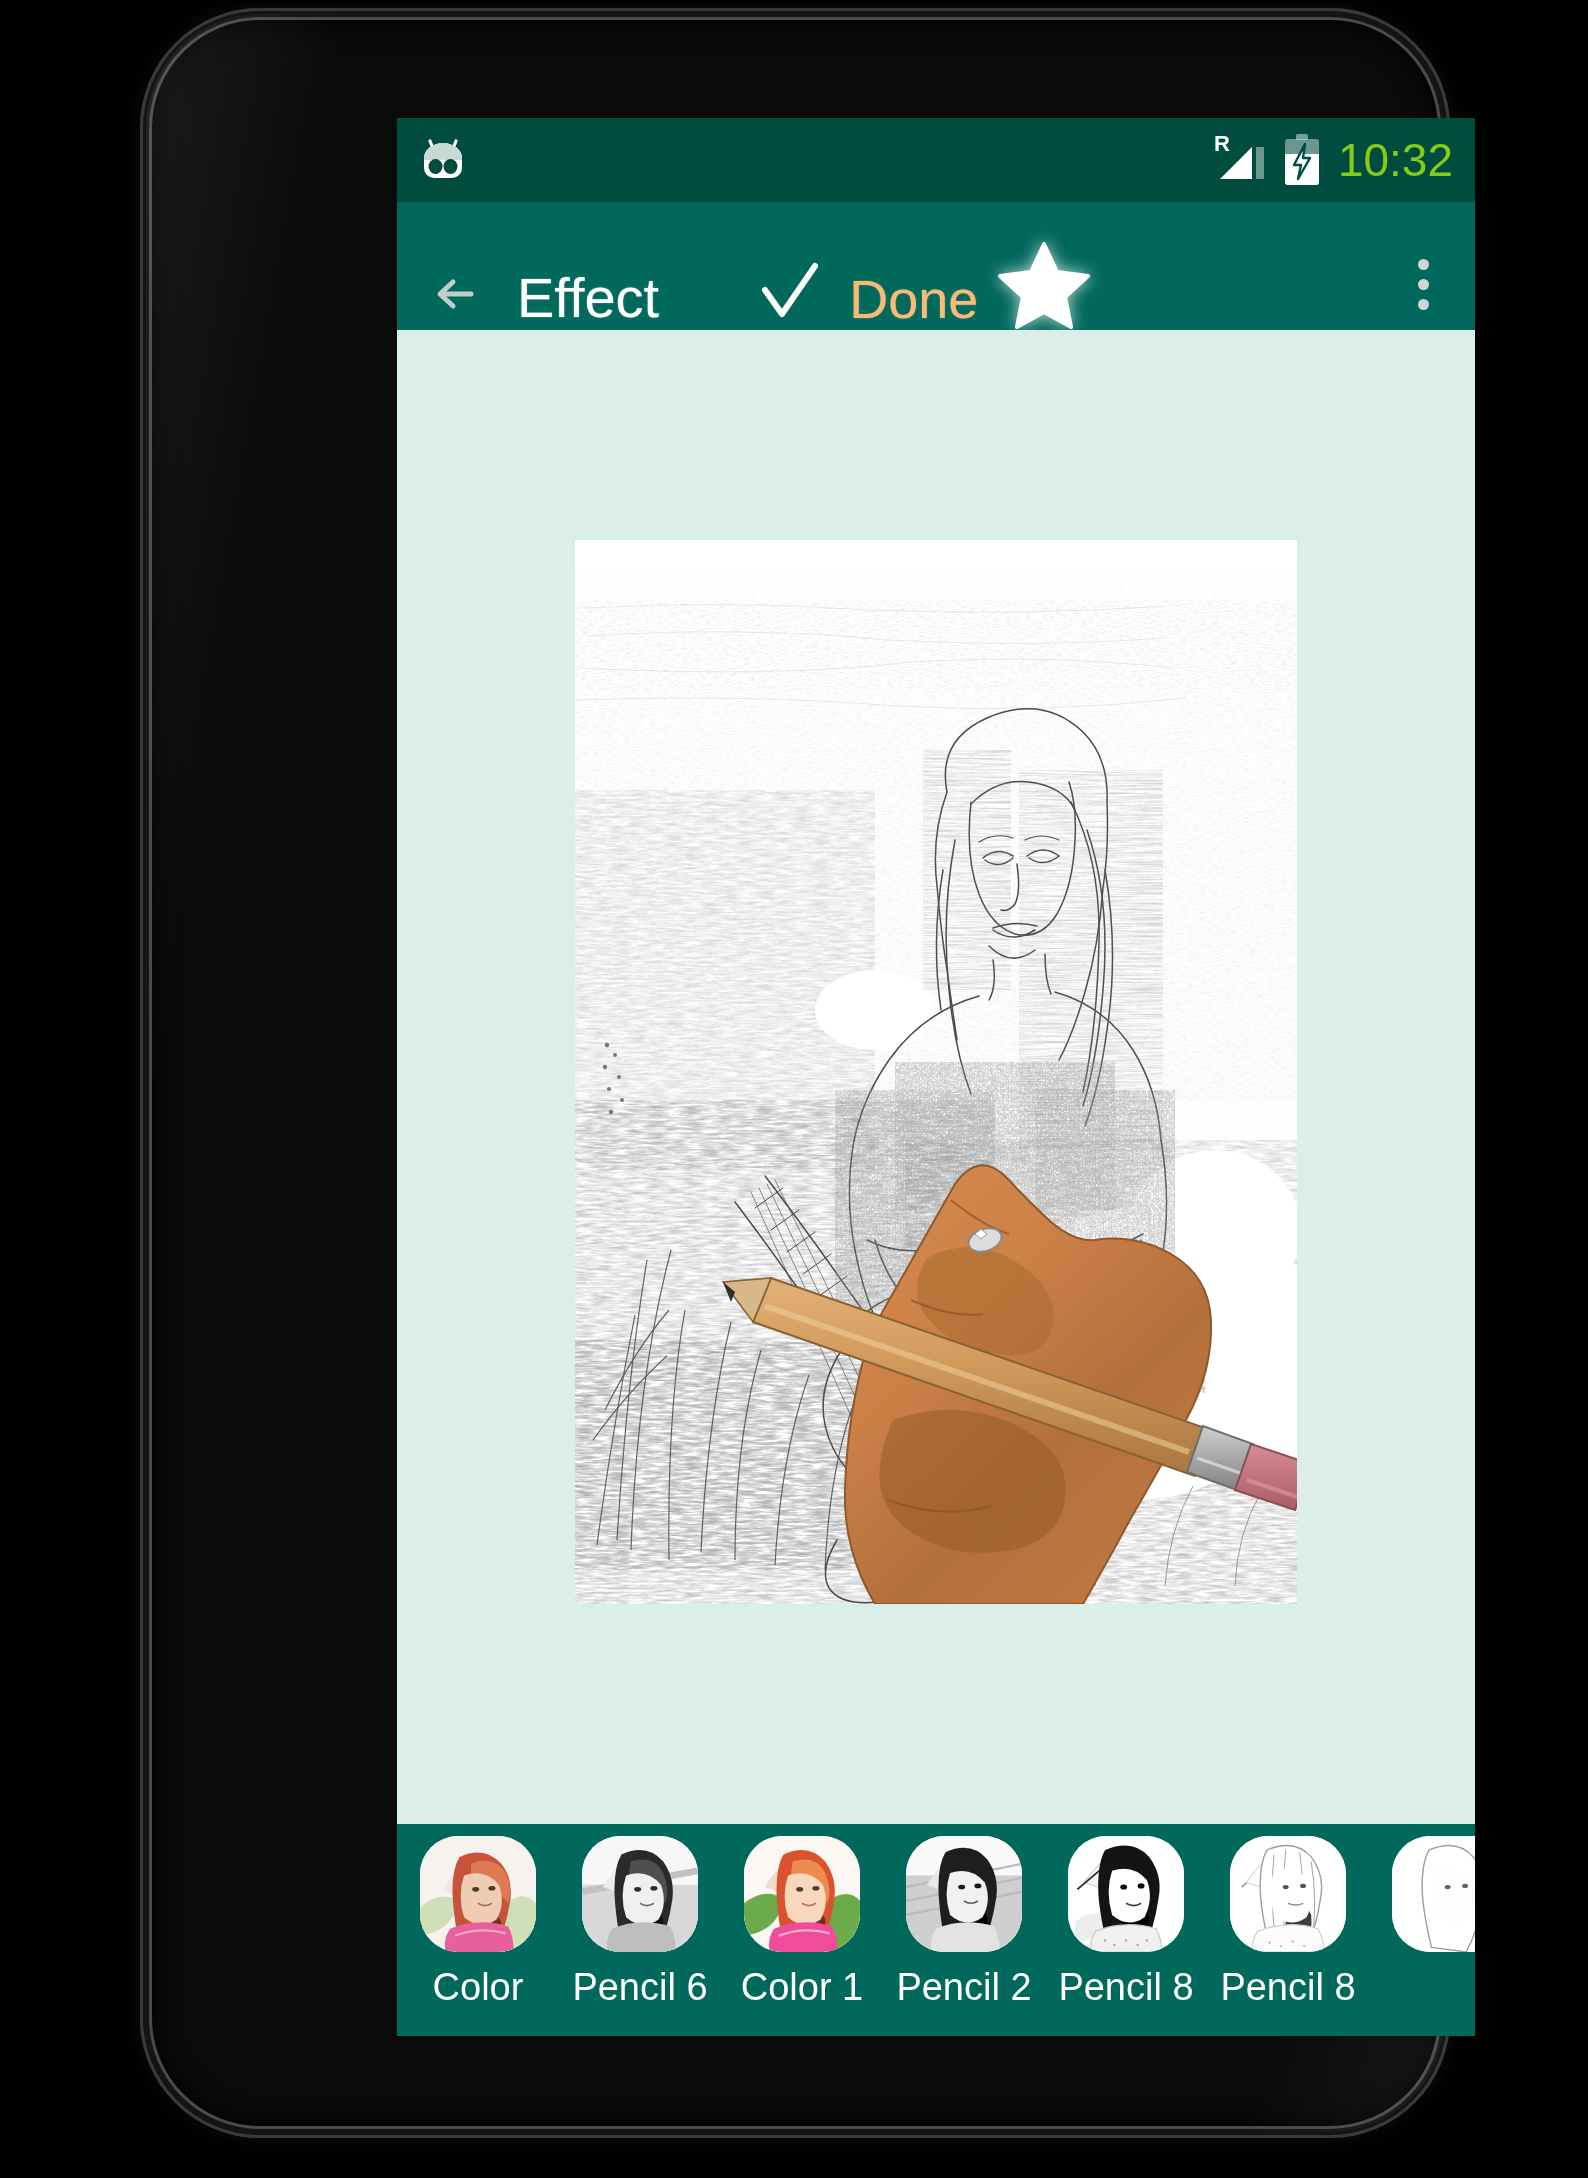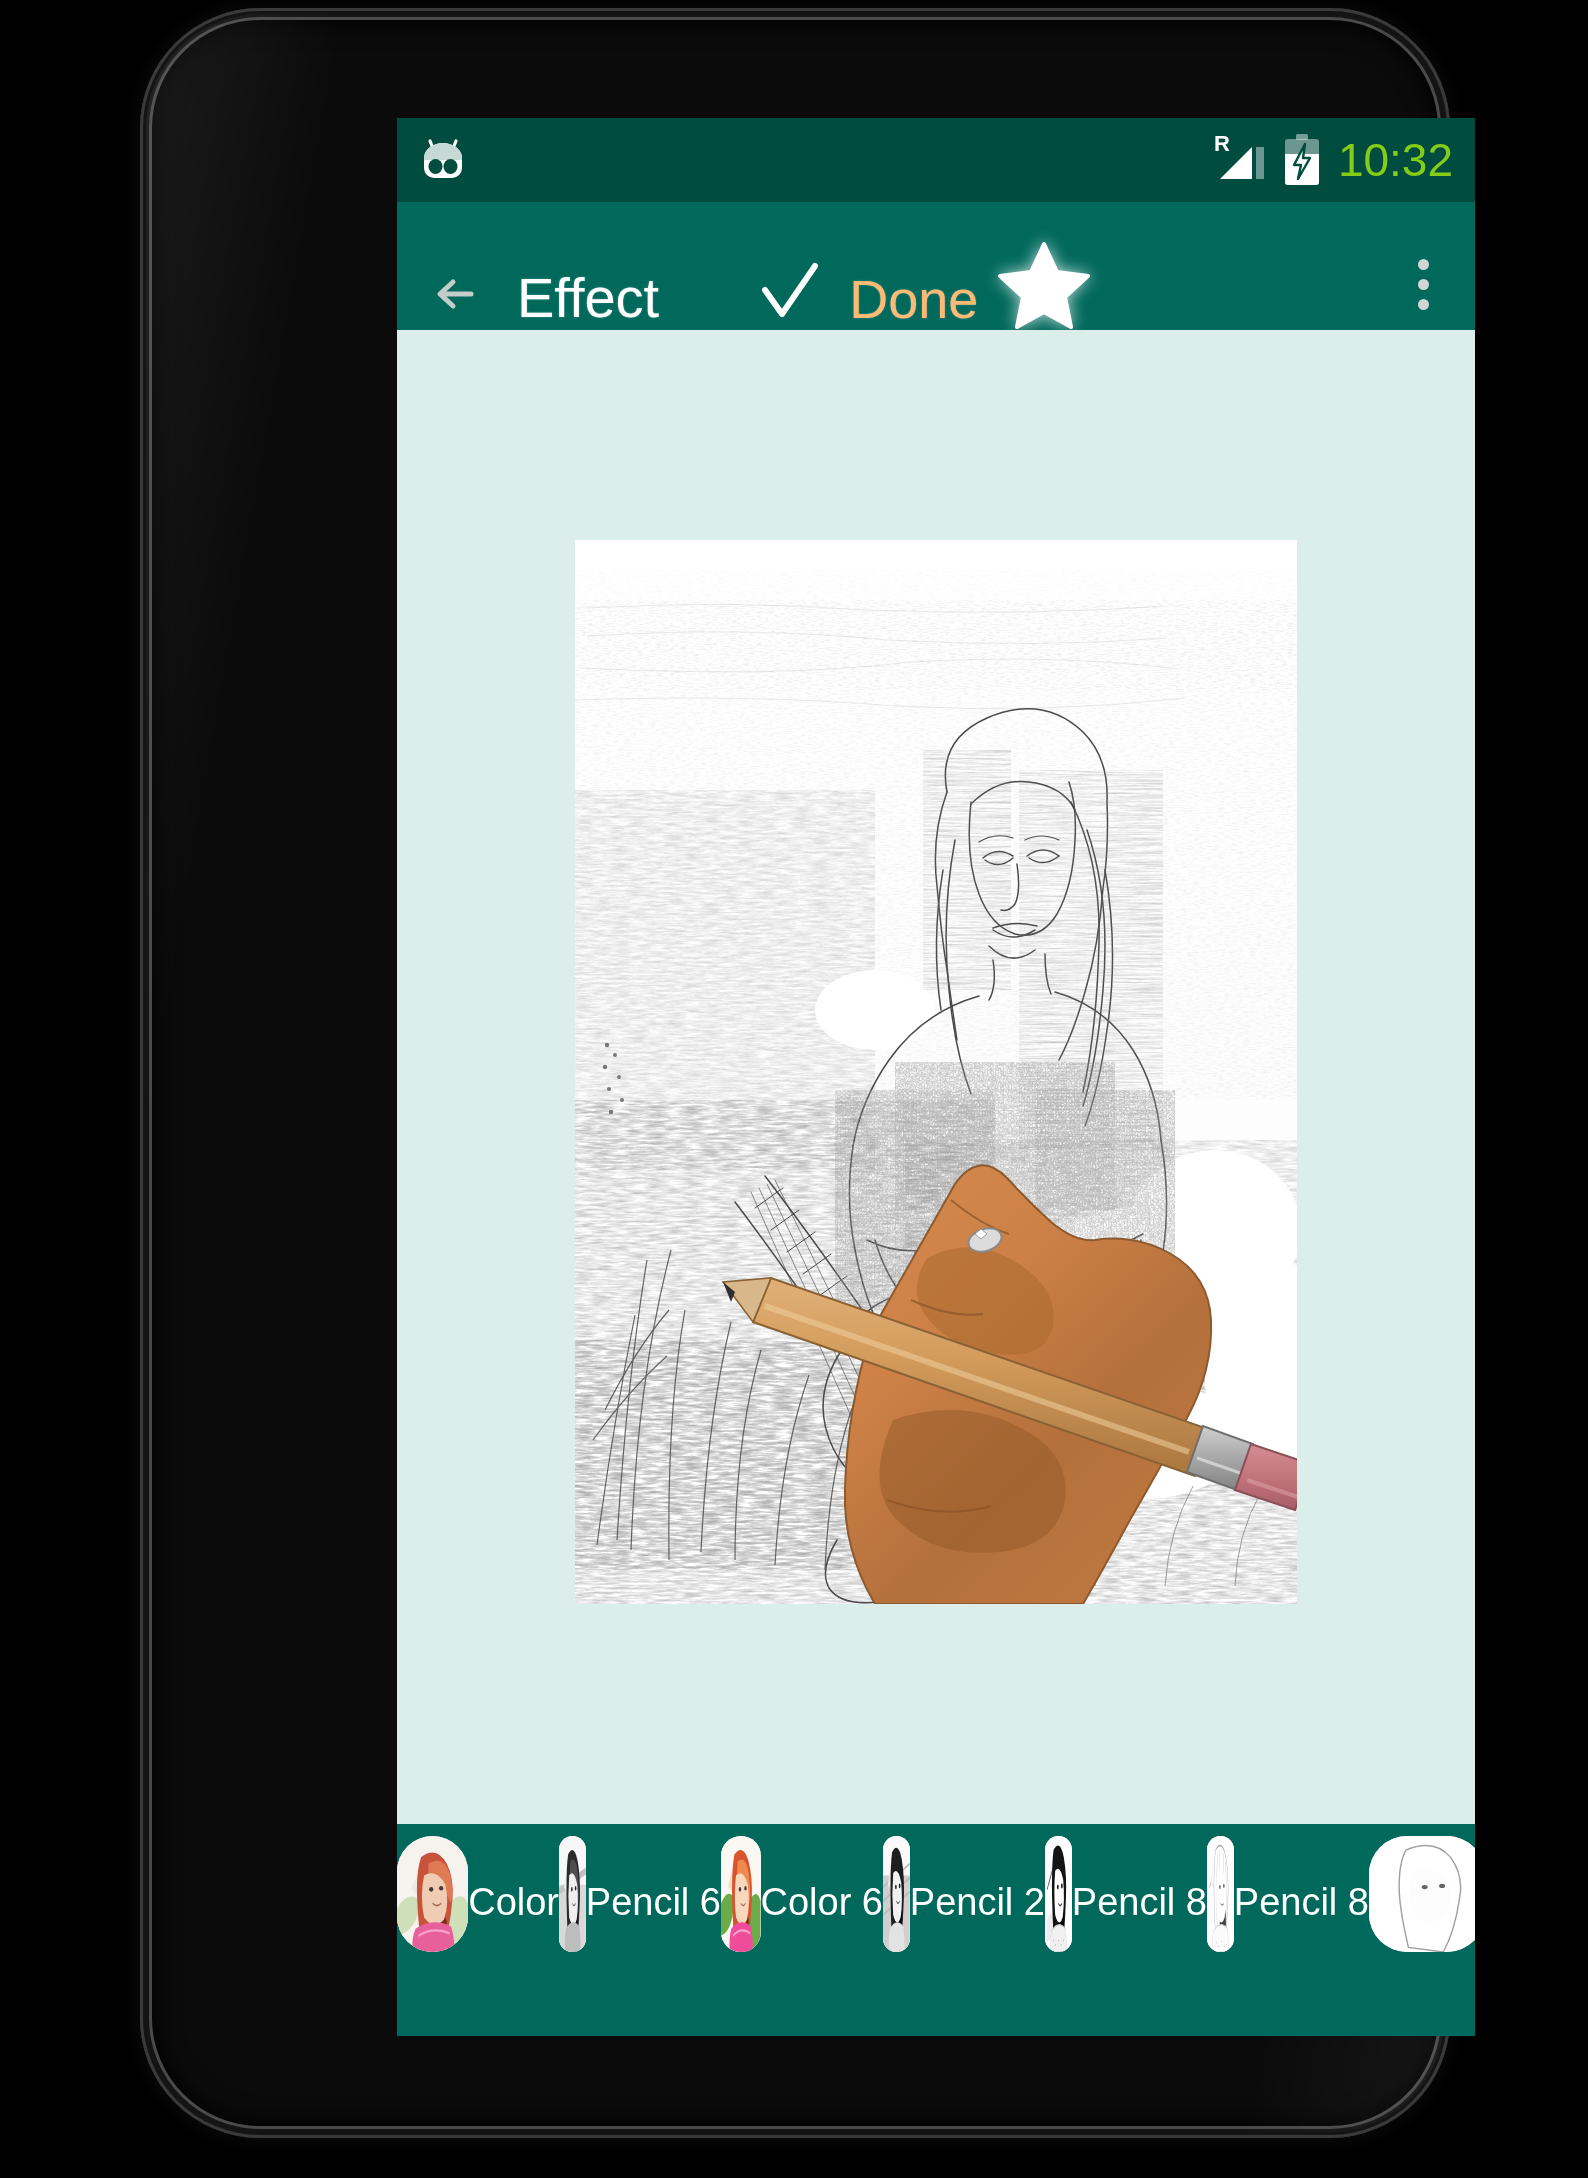--- a/index.html
+++ b/index.html
@@ -128,21 +128,21 @@
     background: #00695c;
     display: flex;
     align-items: flex-start;
     padding-top: 12px;
     overflow: hidden;
   }
   .filter-item {
     flex: 0 0 auto;
     width: 162px;
     display: flex;
-    flex-direction: row;
+    flex-direction: column;
     align-items: center;
   }
   .filter-thumb {
     width: 116px; height: 116px;
     border-radius: 38px;
     overflow: hidden;
     background: #f4f2f0;
     position: relative;
   }
   .filter-label {
@@ -548,21 +548,21 @@
               <path d="M42 22 q20 -6 28 10 q6 14 2 26 q-14 -18 -32 -22 z" fill="#ef8a4e"></path>
               <path d="M52 60 q14 2 18 12 q2 14 -6 26 l-16 -4 q-2 -20 4 -34 z" fill="#7d2a12"></path>
               <path d="M38 34 q18 -6 30 8 q6 16 -2 30 q-14 10 -28 -2 q-6 -18 0 -36 z" fill="#f7d8bd"></path>
               <ellipse cx="48" cy="46" rx="3" ry="2" fill="#4a3b32"></ellipse>
               <ellipse cx="62" cy="45" rx="3" ry="2" fill="#4a3b32"></ellipse>
               <path d="M50 58 q6 4 12 0" stroke="#b4715a" stroke-width="1.4" fill="none"></path>
               <path d="M26 80 q24 -10 50 -2 q6 12 4 22 h-58 q-2 -12 4 -20 z" fill="#ef4d9c"></path>
               <path d="M30 86 q22 -8 44 -2" stroke="#ffa6cf" stroke-width="2" fill="none"></path>
             </svg>
           </div>
-          <div class="filter-label">Color 6</div>
+          <div class="filter-label">Color 1</div>
         </div>
 
         <div class="filter-item">
           <div class="filter-thumb">
             <svg class="thumb-svg" viewBox="0 0 100 100" preserveAspectRatio="none">
               <rect width="100" height="100" fill="#fafafa"></rect>
               <rect y="34" width="100" height="66" fill="#cfcfcf"></rect>
               <g stroke="#bcbcbc" stroke-width="2" fill="none">
                 <path d="M0 44 L100 24"></path>
                   <path d="M0 56 L100 36"></path>

